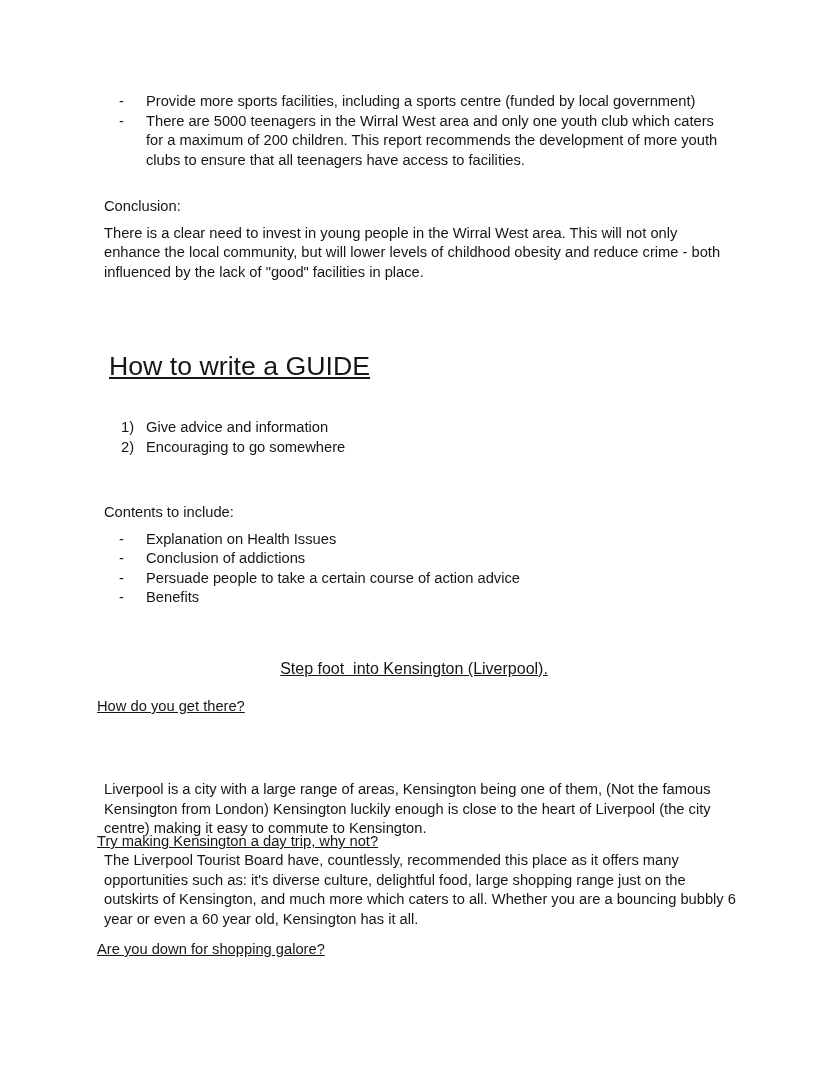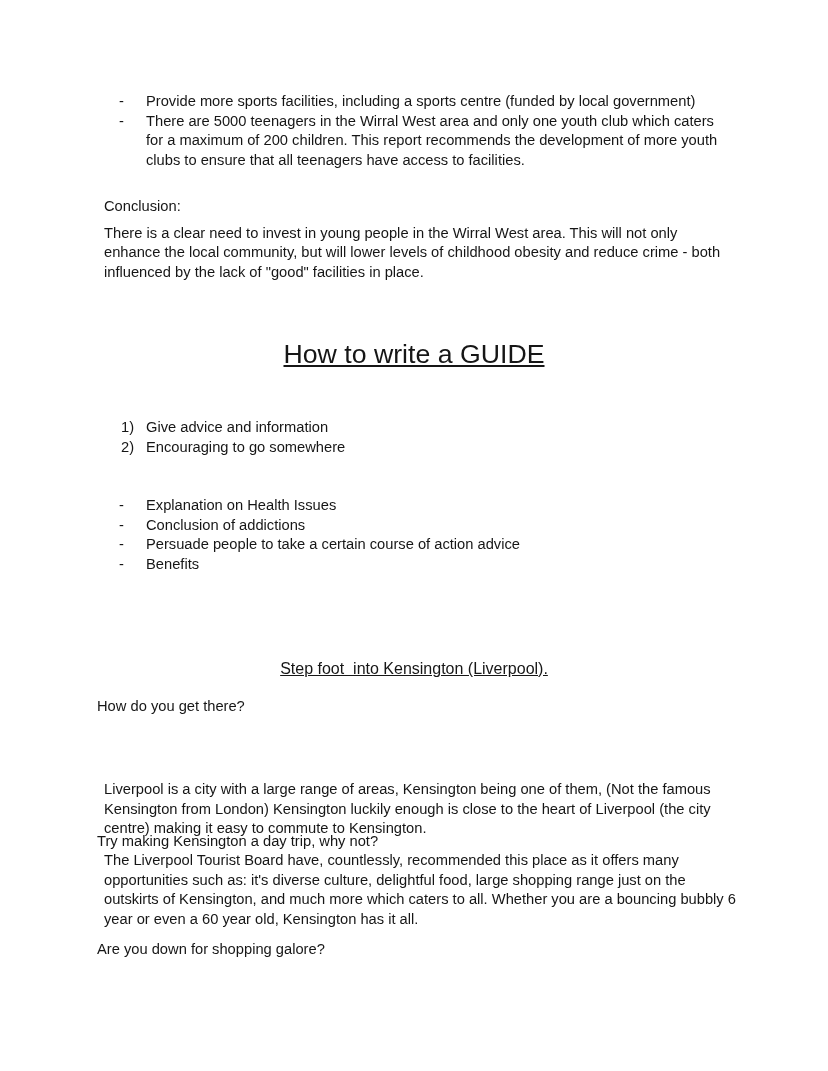--- a/index.html
+++ b/index.html
@@ -29,38 +29,39 @@
   }
   .li .marker {
     position: absolute;
     left: 22px;
     top: 0;
   }
   .li .marker.num {
     left: 24px;
   }
   .h1 {
-    margin: 0;
+    margin: 12px;
     font-size: 26.7px;
     line-height: 34px;
     font-weight: 400;
-    text-align: center;
+    text-align: left;
     text-decoration: underline;
     white-space: pre-wrap;
   }
   .h2 {
     margin: 0;
     font-size: 16px;
     line-height: 28px;
     font-weight: 400;
     text-align: center;
     text-decoration: underline;
     white-space: pre-wrap;
   }
   .sub {
+    text-decoration: underline;
     text-align: center;
   }
   p { margin: 7px; }
 </style>
 </head>
 <body>
 
 <div class="page">
 
   <div class="block" style="top:92px">
@@ -86,20 +87,21 @@
       <span class="marker num">1)</span>
       <span>Give advice and information</span>
     </div>
     <div class="li">
       <span class="marker num">2)</span>
       <span>Encouraging to go somewhere</span>
     </div>
   </div>
 
   <div class="block" style="top:496px">
+    <p>Contents to include:</p>
     <div class="li">
       <span class="marker">-</span>
       <span>Explanation on Health Issues</span>
     </div>
     <div class="li">
       <span class="marker">-</span>
       <span>Conclusion of addictions</span>
     </div>
     <div class="li">
       <span class="marker">-</span>

